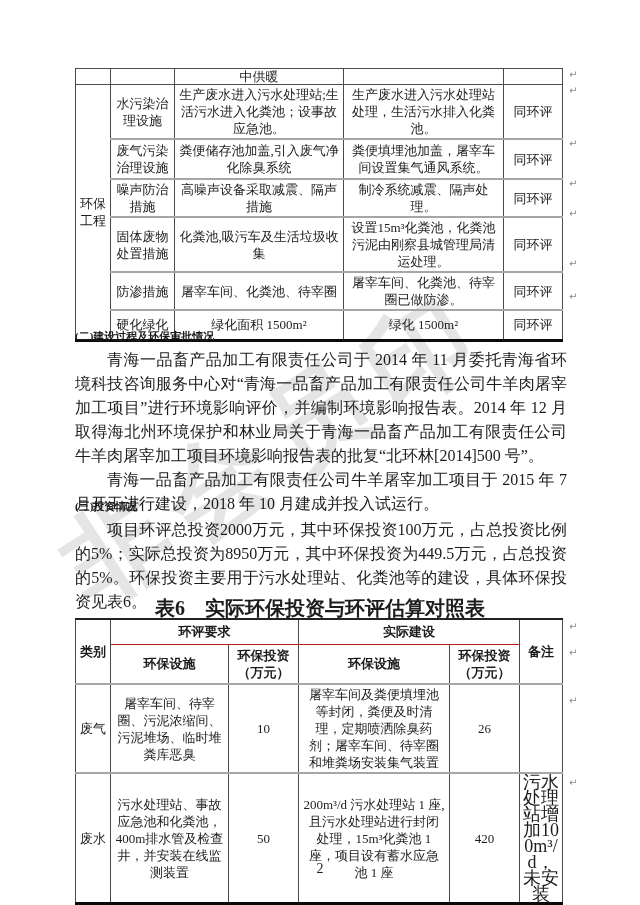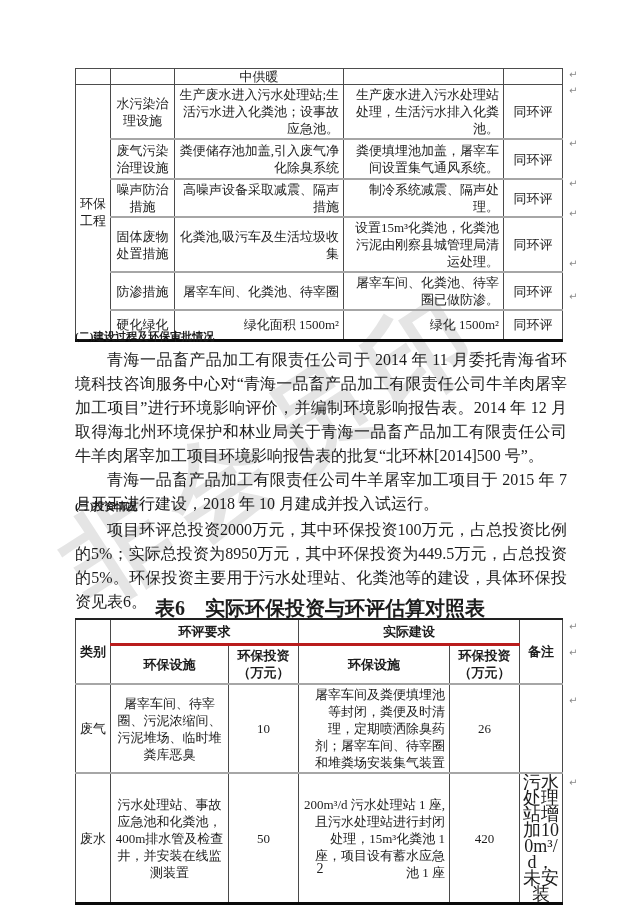--- a/index.html
+++ b/index.html
@@ -16,23 +16,23 @@
     color:rgba(125,125,125,0.20); white-space:nowrap; pointer-events:none; z-index:0;
   }
   
   table { border-collapse:collapse; table-layout:fixed; position:absolute; left:75px; width:487px; z-index:1; background:transparent; }
   td { vertical-align:middle; padding:1px 4px; font-size:13px; line-height:17px; overflow:hidden; word-break:break-all; }
   .t1 { top:68px;  border-top:1px solid #4d4d4d; border-bottom:3px solid #0a0a0a; }
   .t6 { top:618px; border-top:2px solid #222;    border-bottom:3px solid #0a0a0a; }
   .t1 td, .t6 td { border-left:1px solid #4a4a4a; border-right:1px solid #4a4a4a; }
   .t1 tr.sep td, .t6 tr.sep td { border-top:2px solid #a6a6a6; }
   .t1 tr.thinline td { border-top:1px solid #4d4d4d; }
-  .t6 .grpline { border-bottom:3px solid #b91c1c; }
+  .t6 .grpline { border-bottom:1px solid #b91c1c; }
   .c { text-align:center; }
-  .l { text-align:right; }
+  .l { text-align:center; }
   .bold { font-weight:bold; }
   .carry-row td { line-height:13px; }
   .note-cell { padding:0 1px; line-height:16px; font-size:18px; }
   
   .pilcrow { position:absolute; left:569px; width:14px; font-size:10px; color:#8a8a8a; z-index:2;
              font-family:"DejaVu Sans",sans-serif; }
   
   .heading { position:absolute; left:75px; width:492px; font-size:11px; font-weight:bold; line-height:24px; z-index:1; }
   .para { position:absolute; left:75px; width:492px; font-size:16px; line-height:24px;
           text-align:justify; text-indent:2em; z-index:1; }

